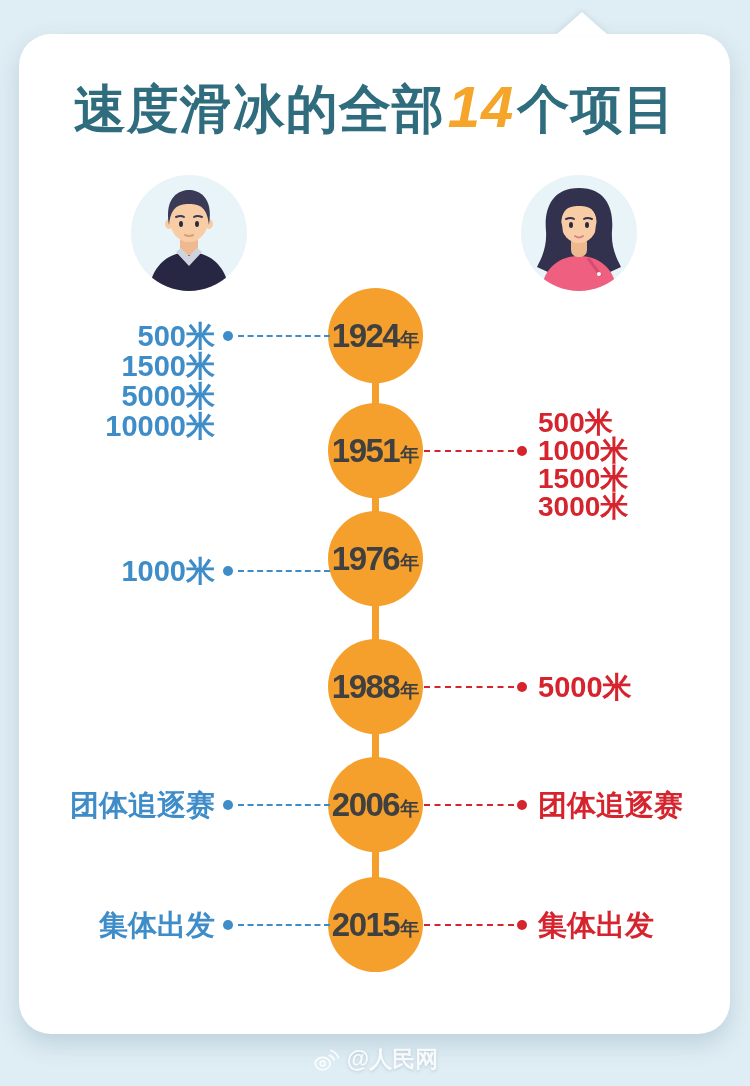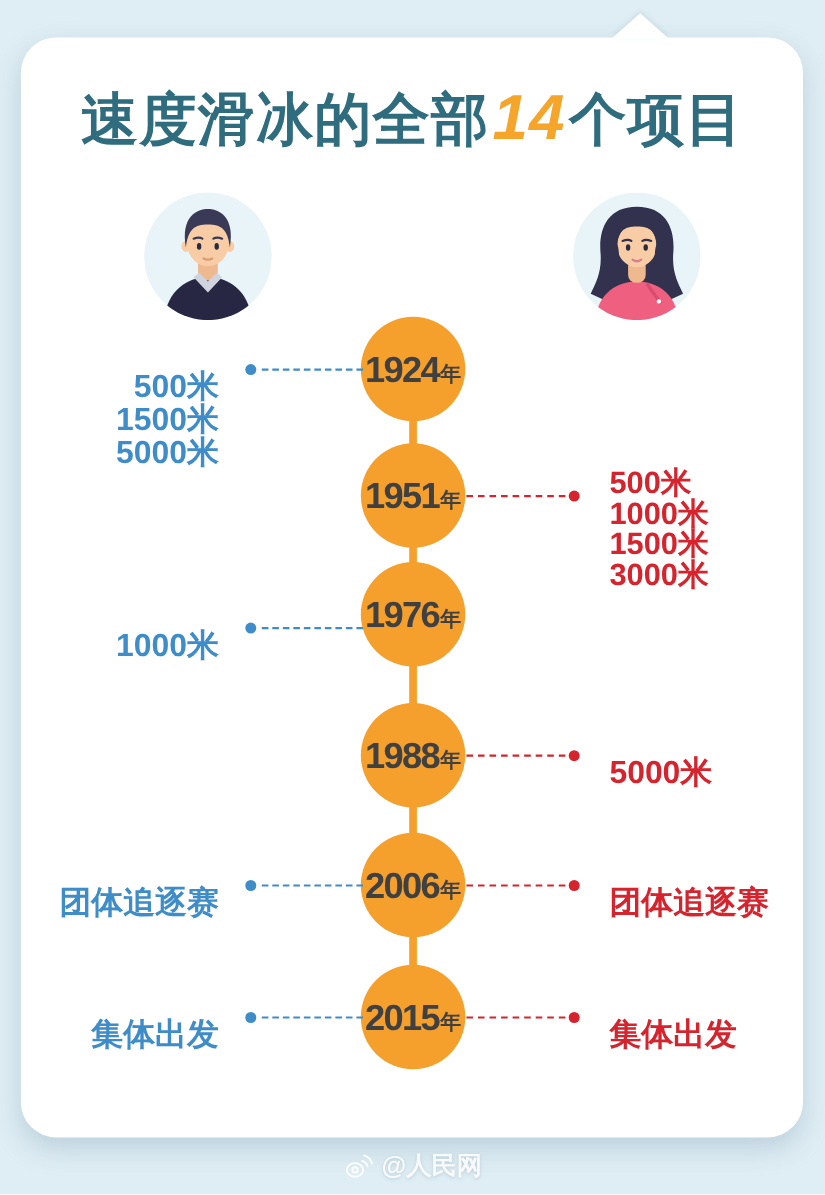--- a/index.html
+++ b/index.html
@@ -30,21 +30,21 @@
   .avatar.male{left:131px;top:175px;}
   .avatar.female{left:521px;top:175px;}
   .spine{position:absolute;left:372px;top:336px;width:7px;height:590px;background:#f5a02c;}
   .node{
     position:absolute;left:328px;width:95px;height:95px;border-radius:50%;
     background:#f5a02c;color:#404040;
     display:flex;align-items:center;justify-content:center;white-space:nowrap;
   }
   .node .year{font-size:33px;font-weight:bold;letter-spacing:-1.5px;}
   .node .suffix{font-size:19px;font-weight:bold;margin-left:1px;margin-top:8px;}
-  .events{position:absolute;margin:16px;font-weight:bold;font-size:29px;line-height:30px;white-space:nowrap;}
+  .events{position:absolute;margin:0;font-weight:bold;font-size:29px;line-height:30px;white-space:nowrap;}
   .events.left{right:535px;text-align:right;color:#3e8cc8;}
   .events.right{left:538px;text-align:left;color:#d5242d;}
   .events.tight{font-size:28px;line-height:28px;}
   .dot{position:absolute;width:10px;height:10px;border-radius:50%;}
   .dot.blue{background:#3e8cc8;}
   .dot.red{background:#d5242d;}
   .dash{position:absolute;height:0;border-top:2px dashed;}
   .dash.blue{border-color:#3e8cc8;}
   .dash.red{border-color:#d5242d;}
   .watermark{
@@ -142,20 +142,21 @@
     </div>
   <div class="node" style="top:877px">
       <span class="year">2015</span>
       <span class="suffix">年</span>
     </div>
 
   <div class="events left" style="top:321px">
     <div>500米</div>
     <div>1500米</div>
     <div>5000米</div>
+    <div>10000米</div>
   </div>
   <div class="dot blue" style="left:223px;top:331px"></div>
   <div class="dash blue" style="left:238px;top:335px;width:92px"></div>
 
   <div class="events right tight" style="top:409px">
     <div>500米</div>
     <div>1000米</div>
     <div>1500米</div>
     <div>3000米</div>
   </div>

